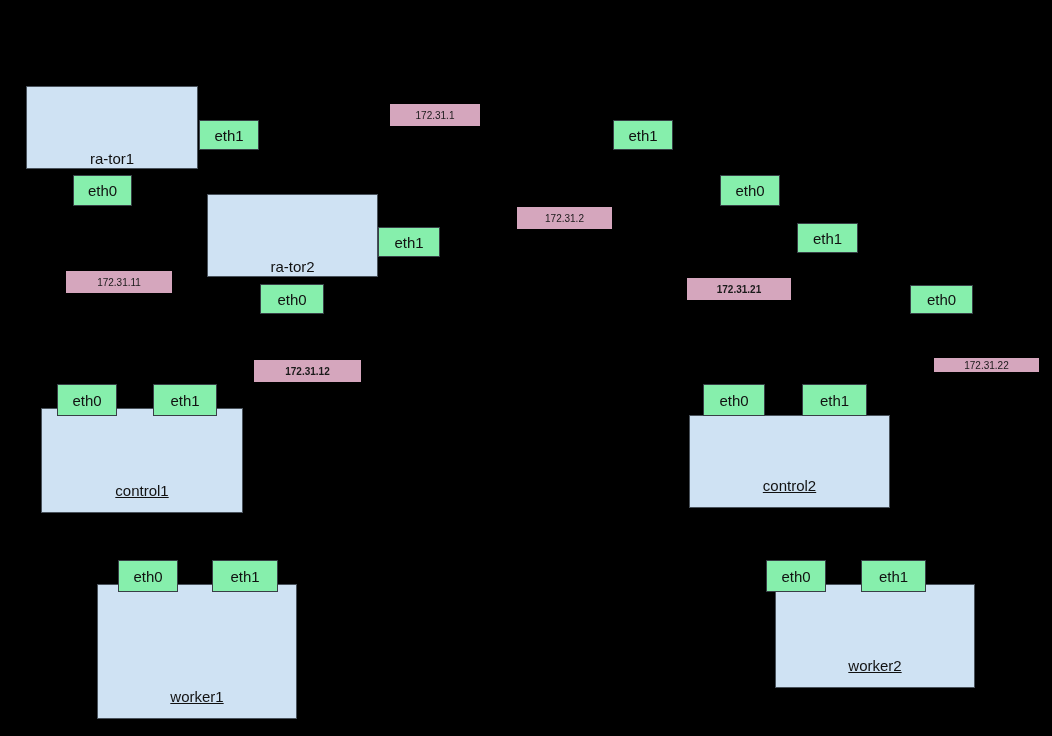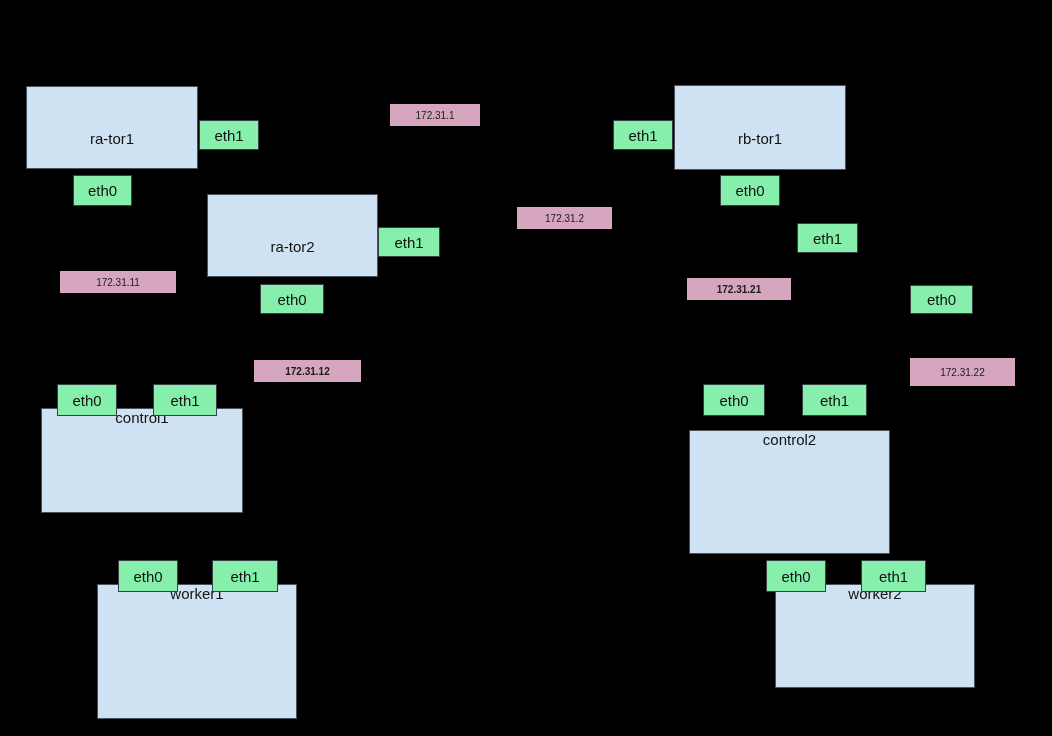--- a/index.html
+++ b/index.html
@@ -21,26 +21,27 @@
     border: 1px solid #49525b;
     box-sizing: border-box;
     display: flex;
     justify-content: center;
     color: #111111;
     font-size: 15px;
     line-height: 18px;
     z-index: 1;
   }
   .node.tor {
-    align-items: center;
+    align-items: flex-end;
     padding-top: 23px;
   }
   .node.host {
-    align-items: flex-start;
-    padding-bottom: 0;
+    align-items: flex-end;
+    padding-bottom: 12px;
+    text-decoration: underline;
   }
   .port {
     position: absolute;
     background: #86efac;
     border: 1px solid #383f46;
     box-sizing: border-box;
     display: flex;
     align-items: center;
     justify-content: center;
     color: #111111;
@@ -64,28 +65,25 @@
 <body>
 
 <div class="canvas">
 
   <div class="node tor" style="left:26px; top:86px; width:172px; height:83px;">
     <span>ra-tor1</span>
   </div>
   <div class="node tor" style="left:207px; top:194px; width:171px; height:83px;">
     <span>ra-tor2</span>
   </div>
-  <div class="node tor" style="left:674px; top:85px; width:172px; height:85px;">
-    <span>rb-tor1</span>
-  </div>
 
   <div class="node host" style="left:41px; top:408px; width:202px; height:105px;">
     <span>control1</span>
   </div>
-  <div class="node host" style="left:689px; top:430px; width:201px; height:124px;">
+  <div class="node host" style="left:689px; top:415px; width:201px; height:93px;">
     <span>control2</span>
   </div>
   <div class="node host" style="left:97px; top:584px; width:200px; height:135px;">
     <span>worker1</span>
   </div>
   <div class="node host" style="left:745px; top:584px; width:200px; height:104px;margin-left:30px;">
     <span>worker2</span>
   </div>
 
   <div class="port" style="left:199px; top:113px; width:60px; height:30px;">
@@ -143,26 +141,26 @@
   <div class="port" style="left:861px; top:553px; width:65px; height:32px;">
     <span>eth1</span>
   </div>
 
   <div class="ip" style="left:390px; top:104px; width:90px; height:22px;">
     <span>172.31.1</span>
   </div>
   <div class="ip" style="left:517px; top:207px; width:95px; height:22px;">
     <span>172.31.2</span>
   </div>
-  <div class="ip" style="left:60px; top:271px; width:116px; height:22px;">
+  <div class="ip" style="left:66px; top:271px; width:106px; height:22px;">
     <span>172.31.11</span>
   </div>
   <div class="ip" style="left:254px; top:360px; width:107px; height:22px;font-weight:bold;">
     <span>172.31.12</span>
   </div>
   <div class="ip" style="left:687px; top:278px; width:104px; height:22px;font-weight:bold;">
     <span>172.31.21</span>
   </div>
-  <div class="ip" style="left:910px; top:358px; width:105px; height:28px;">
+  <div class="ip" style="left:934px; top:358px; width:105px; height:14px;">
     <span>172.31.22</span>
   </div>
 
 </div>
 
 </body></html>

